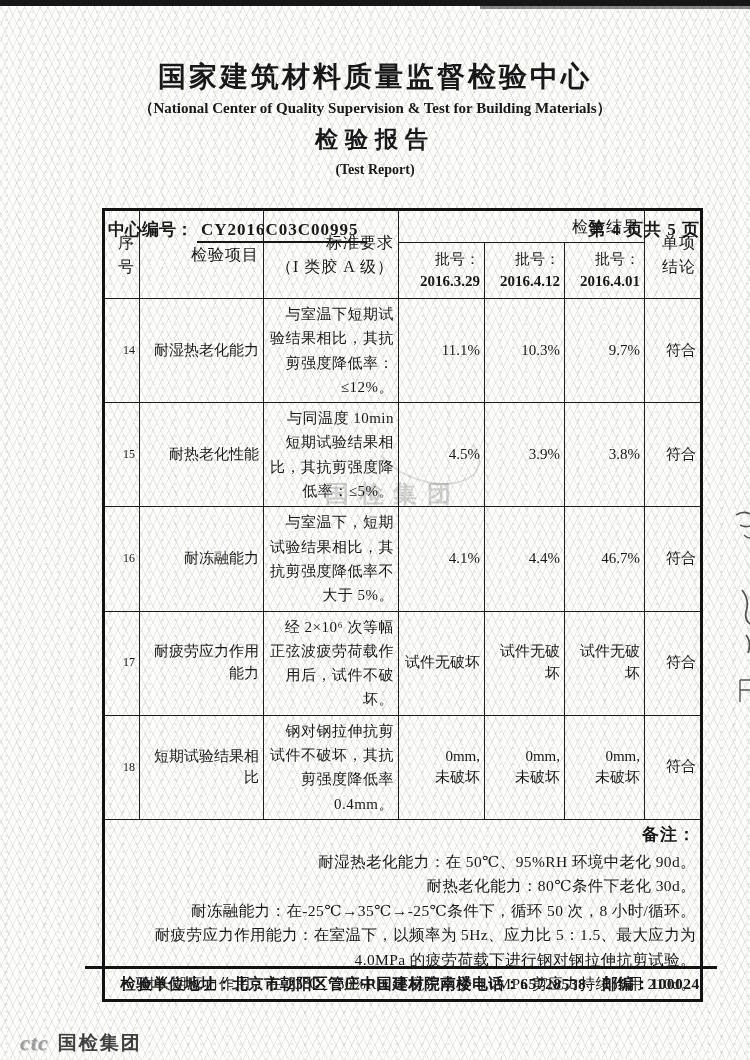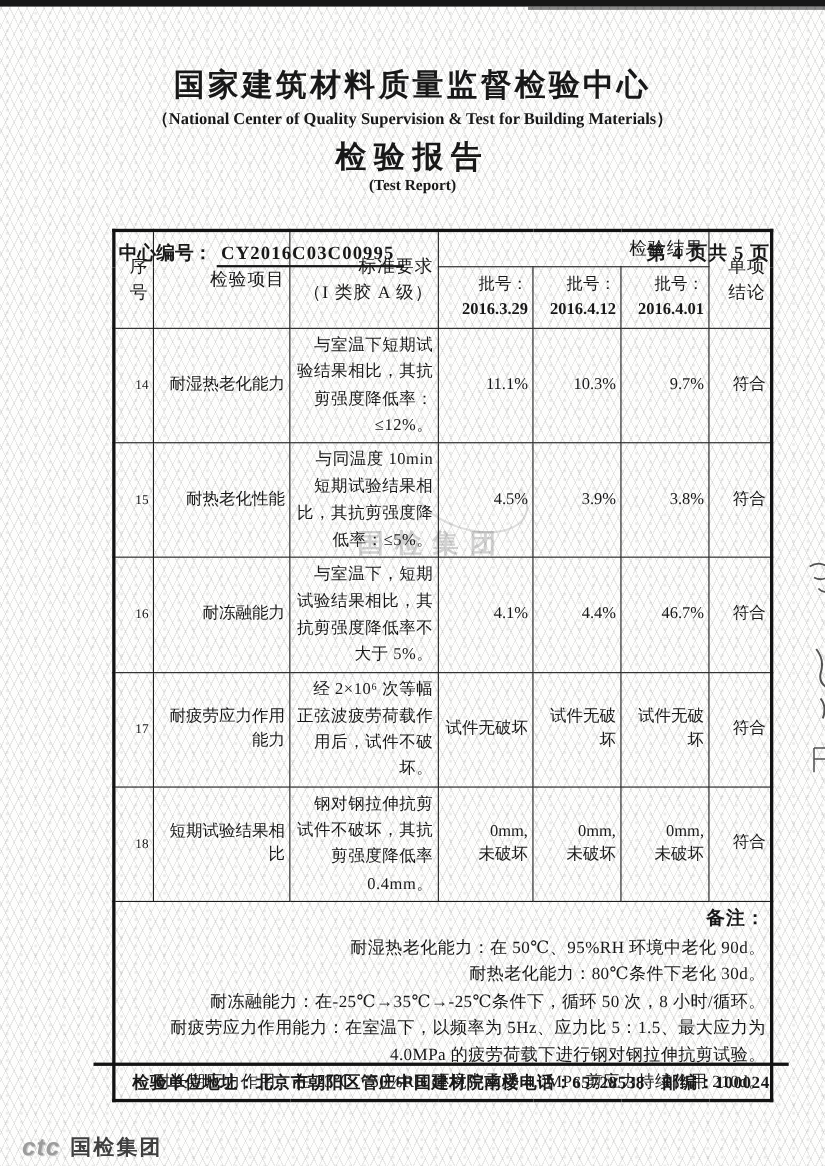--- a/index.html
+++ b/index.html
@@ -17,21 +17,21 @@
     overflow:hidden;
     font-family:"Liberation Serif","DejaVu Serif",serif;
     color:#181818;
   }
   .scan-top-bar { position:absolute; top:0; left:0; width:100%; height:6px; background:#171717; }
   .scan-top-bar2 { position:absolute; top:6px; right:0; width:270px; height:3px; background:rgba(40,40,40,.55); }
 
   .hline { position:absolute; left:0; right:0; text-align:center; }
   .org-cn { top:58px; font-size:28px; font-weight:bold; letter-spacing:3px; }
   .org-en { top:99px; font-size:15px; font-weight:bold; }
-  .report-title { top:124px; font-size:28px; font-weight:bold; letter-spacing:7px;text-align:center; }
+  .report-title { top:124px; font-size:23px; font-weight:bold; letter-spacing:7px;text-align:center; }
   .report-title-en { top:162px; font-size:14px; font-weight:bold; }
 
   .no-row { position:absolute; top:178px; left:108px; width:592px;
             display:flex; justify-content:space-between; align-items:flex-start;margin-top:40px; }
   .no-left { font-size:17px; font-weight:bold; }
   .no-value { font-size:17px; font-weight:bold; letter-spacing:1px;
               border-bottom:2px solid #151515; padding:0 8px 2px 4px; margin-left:4px; }
   .page-info { font-size:17px; font-weight:bold; letter-spacing:1px; }
 
   table.report {
@@ -59,21 +59,21 @@
   .notes-label { font-weight:bold; font-size:17px; margin-bottom:2px; letter-spacing:1px; }
   .note-line { font-size:15.5px; line-height:1.58; letter-spacing:.4px; }
 
   .footer-rule { position:absolute; top:966px; left:85px; width:632px; height:3px; background:#131313; }
   .footer-text { position:absolute; top:974px; left:94px; width:632px;
                  text-align:center; font-size:15.5px; font-weight:bold; letter-spacing:.5px; }
 
   .logo { position:absolute; top:1030px; left:20px; display:flex; align-items:center; gap:9px;
           font-family:"Liberation Sans","DejaVu Sans",sans-serif; }
   .logo-ctc { font-size:22px; font-weight:bold; color:#9c9c9c; letter-spacing:1px;
-              text-shadow:1px 1px 0 #c9c9c9; font-style:italic; }
+              text-shadow:1px 1px 0 #c9c9c9; font-style:italic;font-family:Liberation Serif, serif; }
   .logo-cn { font-size:19px; font-weight:bold; color:#3f3f3f; letter-spacing:2px; }
 
   .watermark { position:absolute; top:478px; left:325px; font-size:24px; letter-spacing:10px;
                color:rgba(110,110,110,0.30); font-weight:bold; pointer-events:none; }
   .watermark-curve { position:absolute; top:418px; left:372px; width:110px; height:64px;
                      border:2px solid rgba(120,120,120,0.22); border-radius:50%;
                      border-top-color:transparent; border-left-color:transparent;
                      transform:rotate(18deg); pointer-events:none; }
   .edge-marks { position:absolute; top:505px; right:-6px; width:26px; height:210px;
                 overflow:hidden; opacity:.8; }

